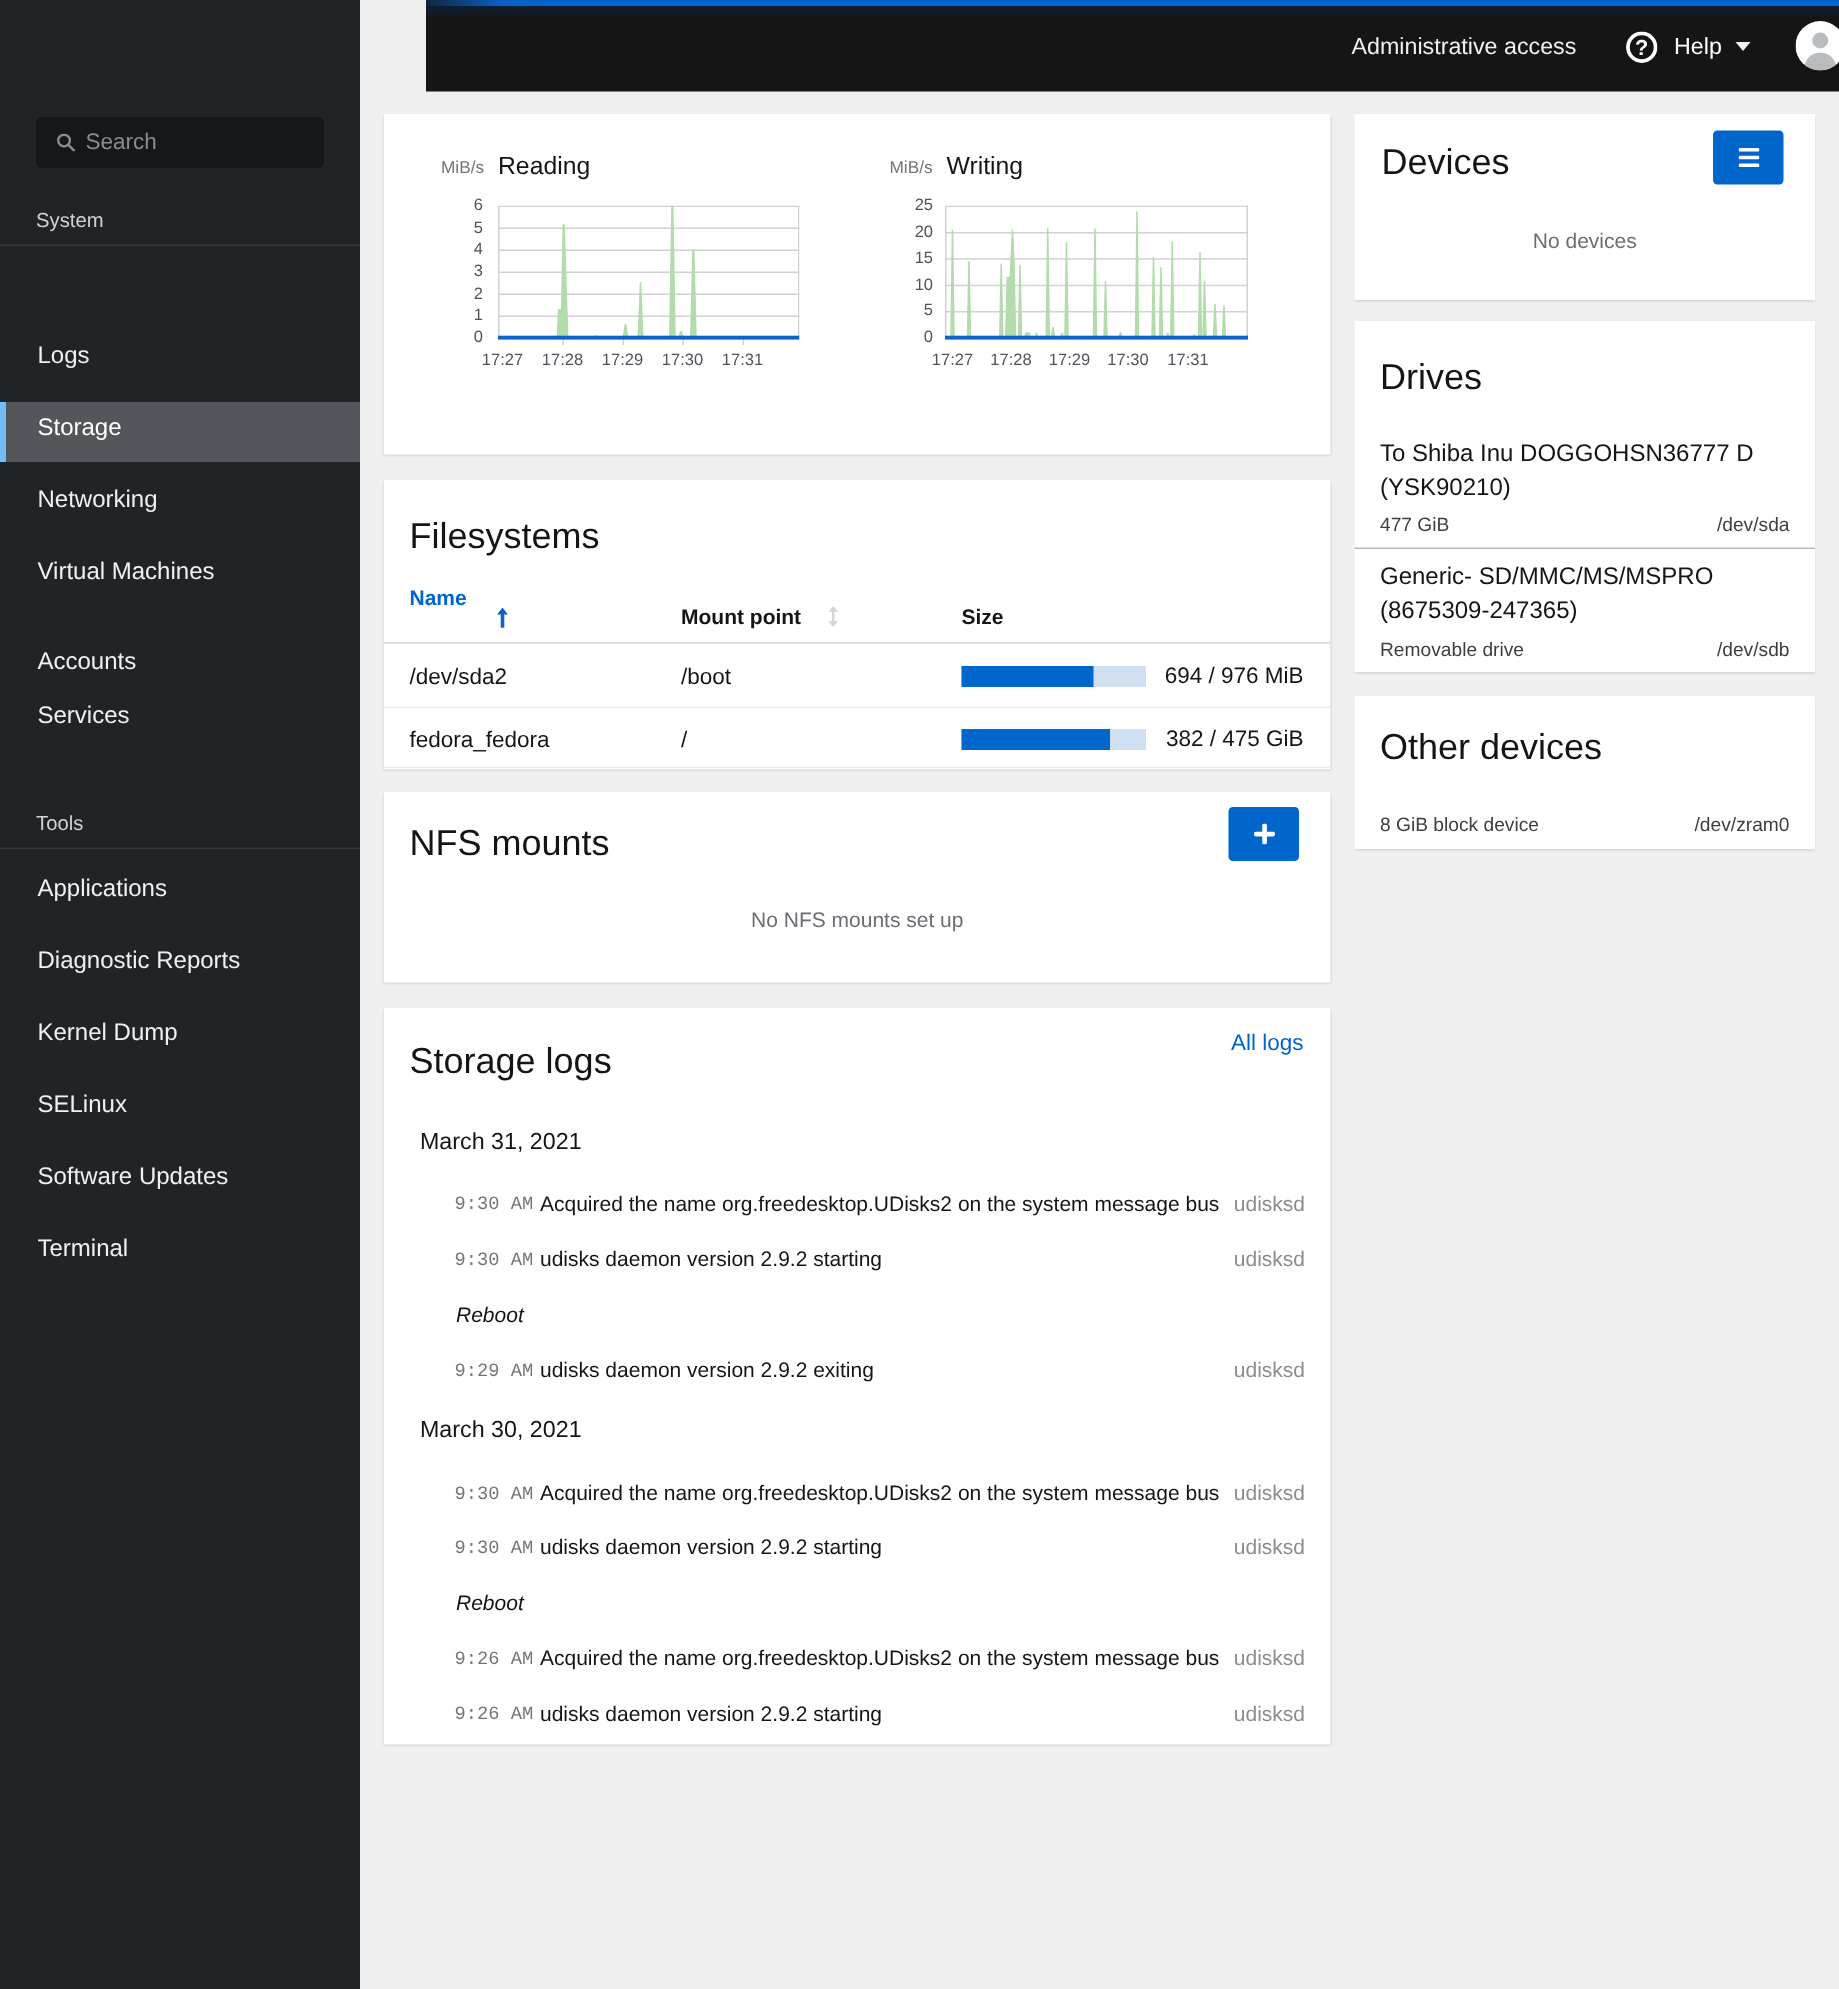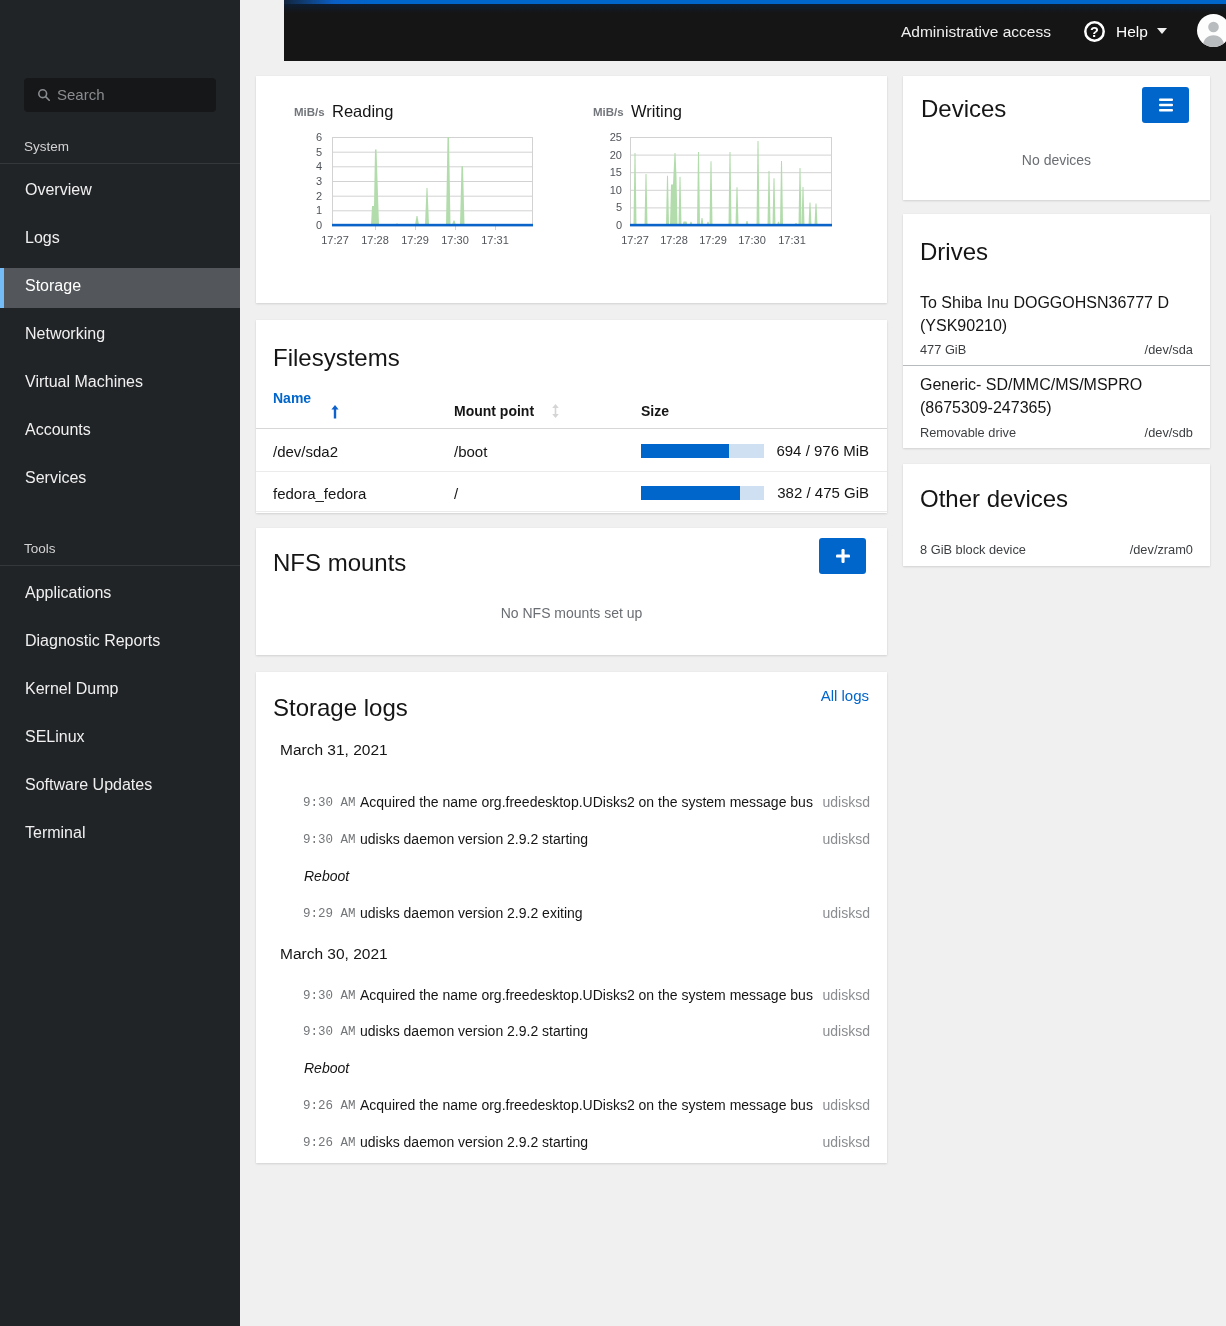--- a/index.html
+++ b/index.html
@@ -28,21 +28,21 @@
 #masthead .adm { position:absolute; left:617px; top:23px; font-size:15.5px; color:#f0f0f0; }
 #masthead .helptxt { position:absolute; left:832px; top:23px; font-size:15.5px; color:#fff; }
 .mcaret { position:absolute; width:0; height:0; border-left:5.5px solid transparent; border-right:5.5px solid transparent; border-top:6.5px solid #f0f0f0; }
 
 
 #content { position:absolute; left:240px; top:61px; width:986px; height:1265px; background:#f0f0f0; }
 .card { position:absolute; background:#fff; box-shadow:0 1px 2px 0 rgba(3,3,3,0.12), 0 0 1px 0 rgba(3,3,3,0.06); }
 .cardtitle { position:absolute; font-size:24px; color:#151515; }
 
 
-.chlab-unit { position:absolute; font-size:11.5px; color:#72767b;font-weight:bold; }
+.chlab-unit { position:absolute; font-size:11.5px; color:#72767b; }
 .chlab-name { position:absolute; font-size:16.5px; color:#151515; }
 .ylab { position:absolute; font-size:11px; line-height:14px; color:#50545a; text-align:right; width:40px; }
 .xlab { position:absolute; font-size:11px; color:#50545a; text-align:center; width:44px; }
 
 
 .th { position:absolute; font-size:14px; font-weight:bold; color:#151515; }
 .td { position:absolute; font-size:15px; color:#151515; }
 .link { color:#0066cc; }
 .hr { position:absolute; height:1px; background:#ebebeb; }
 .pbar { position:absolute; height:14px; background:#cfe0f2; }
@@ -95,36 +95,33 @@
   <div id="search">
     <svg class="abs" style="left:14px;top:11px;" width="12" height="12" viewBox="0 0 12 12">
       <circle cx="4.7" cy="4.7" r="3.9" fill="none" stroke="#8a8d90" stroke-width="1.6"></circle>
       <line x1="7.6" y1="7.6" x2="11.2" y2="11.2" stroke="#8a8d90" stroke-width="1.6" stroke-linecap="round"></line>
     </svg>
     <div class="ph">Search</div>
   </div>
 
   <div class="navtitle" style="top:139px;">System</div>
   <div class="navline" style="top:163px;"></div>
-  <div class="navitem" style="top:172px;">
-      <span>Overview</span>
-    </div>
   <div class="navitem" style="top:220px;">
       <span>Logs</span>
     </div>
   <div class="navitem sel" style="top:268px;">
       <span>Storage</span>
     </div>
   <div class="navitem" style="top:364px;">
       <span>Virtual Machines</span>
     </div>
   <div class="navitem" style="top:316px;">
       <span>Networking</span>
     </div>
-  <div class="navitem" style="top:412px;padding-left:48px;">
+  <div class="navitem" style="top:424px;padding-left:48px;">
       <span>Accounts</span>
     </div>
   <div class="navitem" style="top:460px;">
       <span>Services</span>
     </div>
 
   <div class="navtitle" style="top:541px;">Tools</div>
   <div class="navline" style="top:565px;"></div>
   <div class="navitem" style="top:575px;">
       <span>Applications</span>
@@ -282,21 +279,21 @@
       <rect x="0" y="5.5" width="14" height="3.1" rx="1.2" fill="#fff"></rect>
     </svg>
   </div>
   <div class="empty" style="left:0;top:77px;width:631px;">No NFS mounts set up</div>
 </div>
 
 <div class="card" id="card-logs" style="left:256px;top:672px;width:631px;height:491px;">
   <div class="cardtitle" style="left:17px;top:22px;">Storage logs</div>
   <div class="td link right" style="left:413px;top:15px;width:200px;">All logs</div>
 
-  <div class="logdate" style="left:24px;top:69px;">March 31, 2021</div>
+  <div class="logdate" style="left:24px;top:81px;">March 31, 2021</div>
 
   <div class="logtime" style="left:47px;top:124px;">9:30 AM</div>
   <div class="logmsg" style="left:104px;top:122px;">Acquired the name org.freedesktop.UDisks2 on the system message bus</div>
   <div class="logsvc" style="left:413px;top:122px;width:201px;">udisksd</div>
 
   <div class="logtime" style="left:47px;top:161px;">9:30 AM</div>
   <div class="logmsg" style="left:104px;top:159px;">udisks daemon version 2.9.2 starting</div>
   <div class="logsvc" style="left:413px;top:159px;width:201px;">udisksd</div>
 
   <div class="logmsg" style="left:48px;top:196px;font-style:italic;">Reboot</div>

